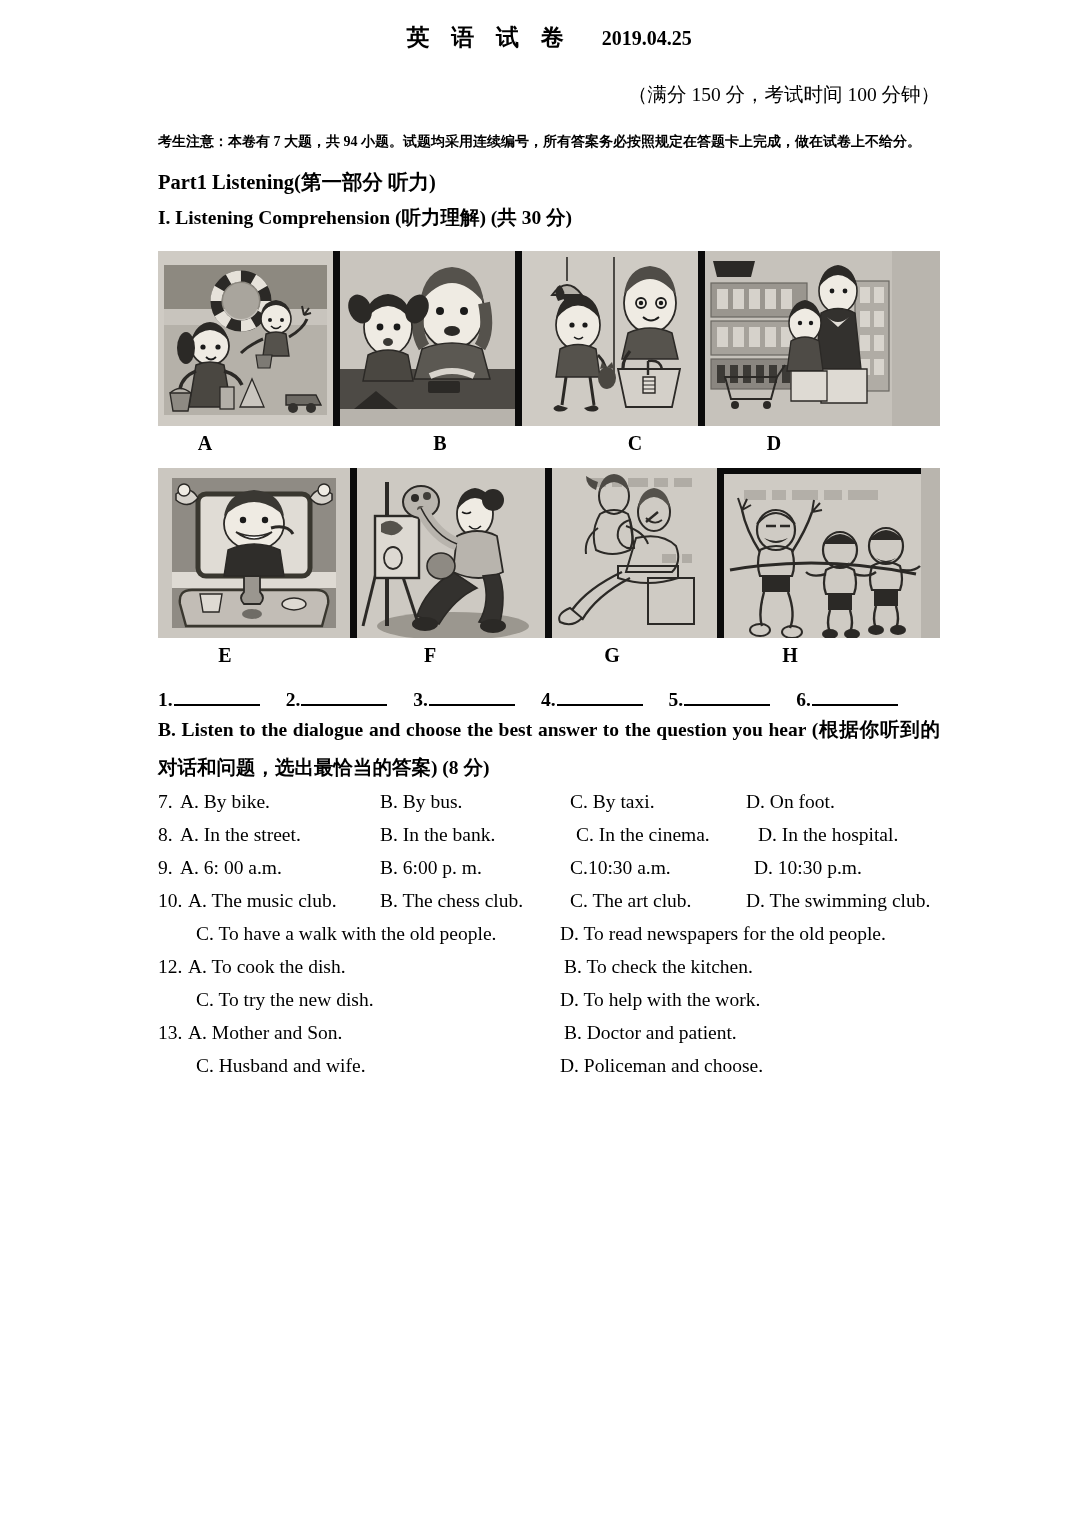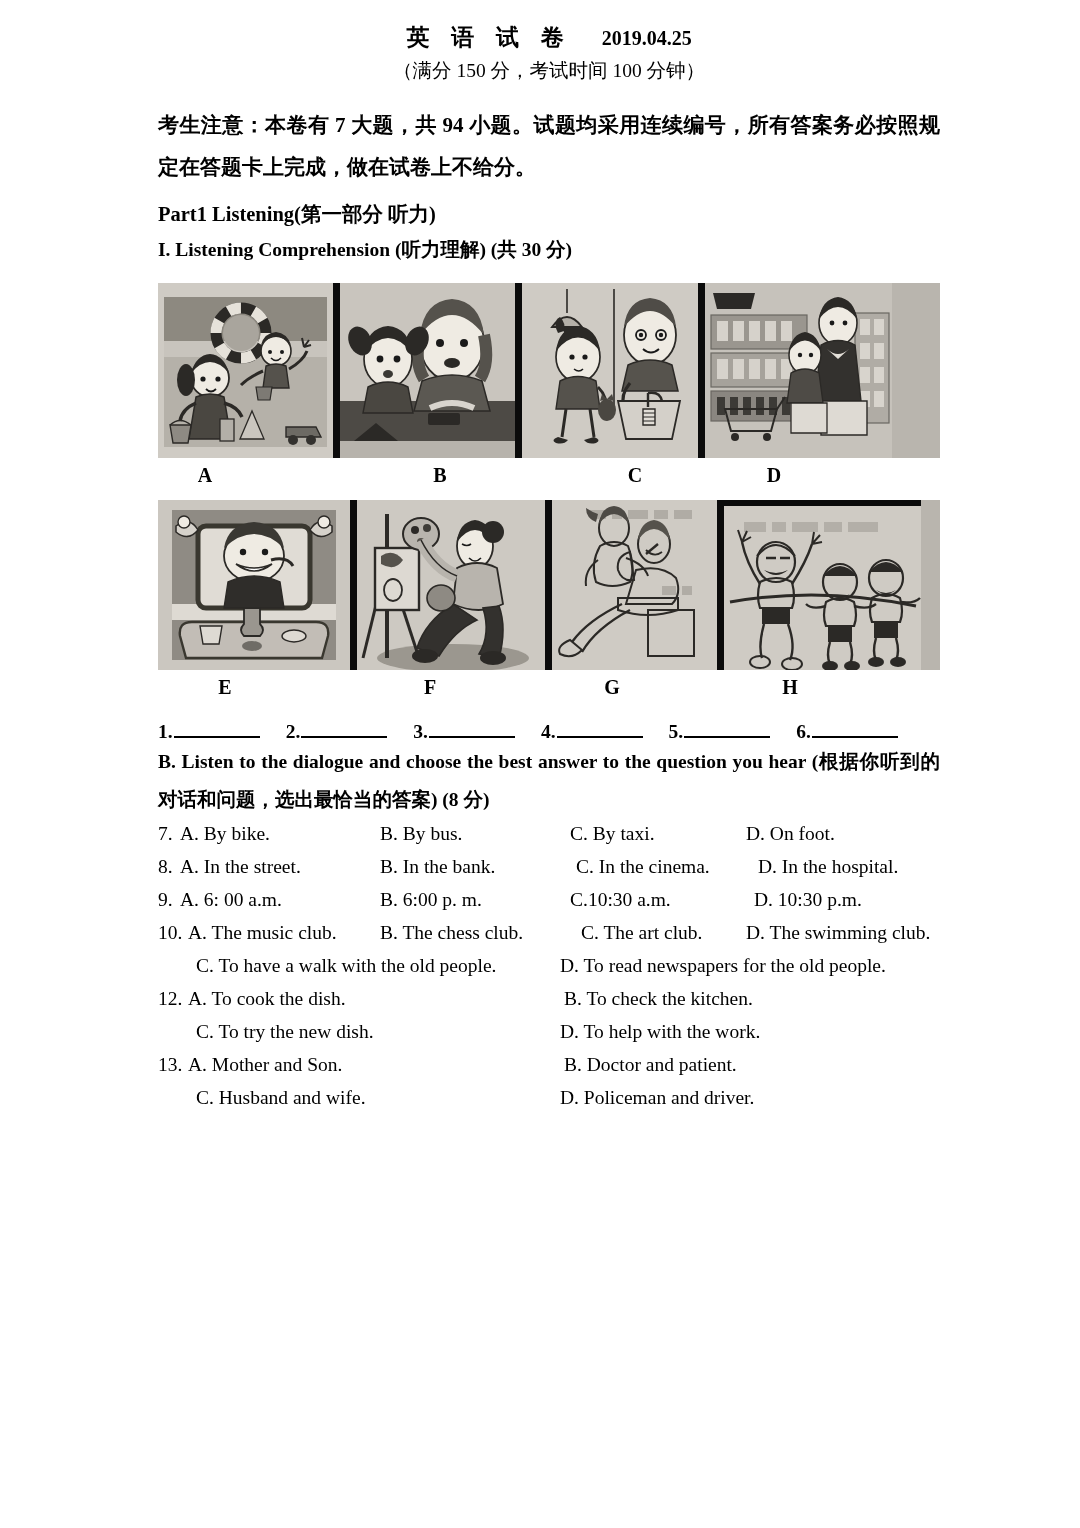--- a/index.html
+++ b/index.html
@@ -46,28 +46,28 @@
   .subtitle-cn {
     letter-spacing: 8px;
   }
   .subtitle-date {
     font-weight: bold;
     font-size: 20px;
     margin-left: 30px;
     letter-spacing: 0;
   }
   .score-line {
-    text-align: center;
-    margin-top: 4px;
+    text-align: right;
+    margin-top: 28px;
     font-size: 19.5px;
   }
 
   .notice {
     margin-top: 20px;
-    font-size: 21px;
+    font-size: 14px;
     font-weight: bold;
     line-height: 2.0;
     text-align: justify;
   }
 
   .part-heading {
     text-align: left;
     font-weight: bold;
     font-size: 20.5px;
     margin-top: 10px;
@@ -612,21 +612,21 @@
       <span class="q-opt" style="left:22px">A. 6: 00 a.m.</span>
       <span class="q-opt" style="left:222px">B. 6:00 p. m.</span>
       <span class="q-opt" style="left:412px">C.10:30 a.m.</span>
       <span class="q-opt" style="left:596px">D. 10:30 p.m.</span>
     </div>
 
     <div class="q-row">
       <span class="q-opt" style="left:0px">10.</span>
       <span class="q-opt" style="left:30px">A. The music club.</span>
       <span class="q-opt" style="left:222px">B. The chess club.</span>
-      <span class="q-opt" style="left:423px">C. The art club.</span>
+      <span class="q-opt" style="left:412px">C. The art club.</span>
       <span class="q-opt" style="left:588px">D. The swimming club.</span>
     </div>
 
     <div class="q-row-2col">
       <span class="q-opt" style="left:38px">C. To have a walk with the old people.</span>
       <span class="q-opt" style="left:402px">D. To read newspapers for the old people.</span>
     </div>
 
     <div class="q-row-2col">
       <span class="q-opt" style="left:0px">12.</span>
@@ -638,19 +638,19 @@
       <span class="q-opt" style="left:402px">D. To help with the work.</span>
     </div>
 
     <div class="q-row-2col">
       <span class="q-opt" style="left:0px">13.</span>
       <span class="q-opt" style="left:30px">A. Mother and Son.</span>
       <span class="q-opt" style="left:406px">B. Doctor and patient.</span>
     </div>
     <div class="q-row-2col">
       <span class="q-opt" style="left:38px">C. Husband and wife.</span>
-      <span class="q-opt" style="left:402px">D. Policeman and driver.</span>
+      <span class="q-opt" style="left:402px">D. Policeman and choose.</span>
     </div>
 
   </div>
 
 </div>
 </div>
 
 </body></html>

